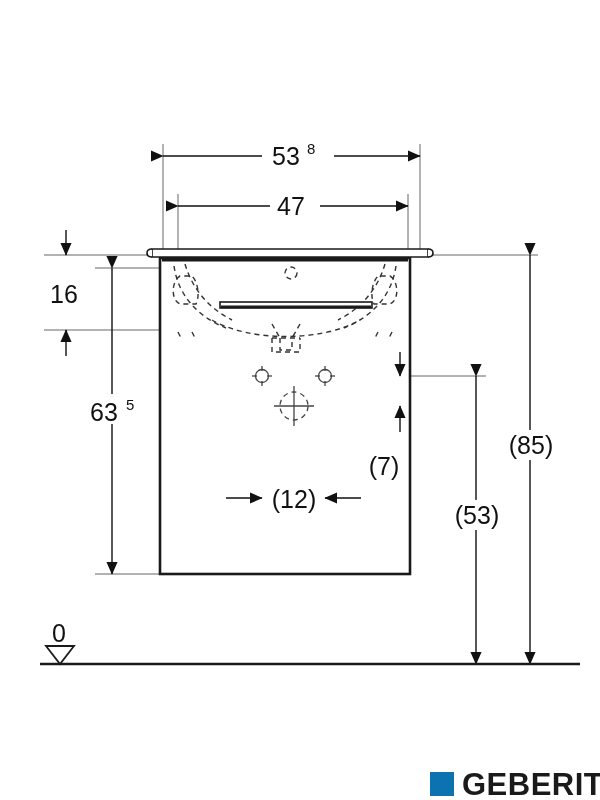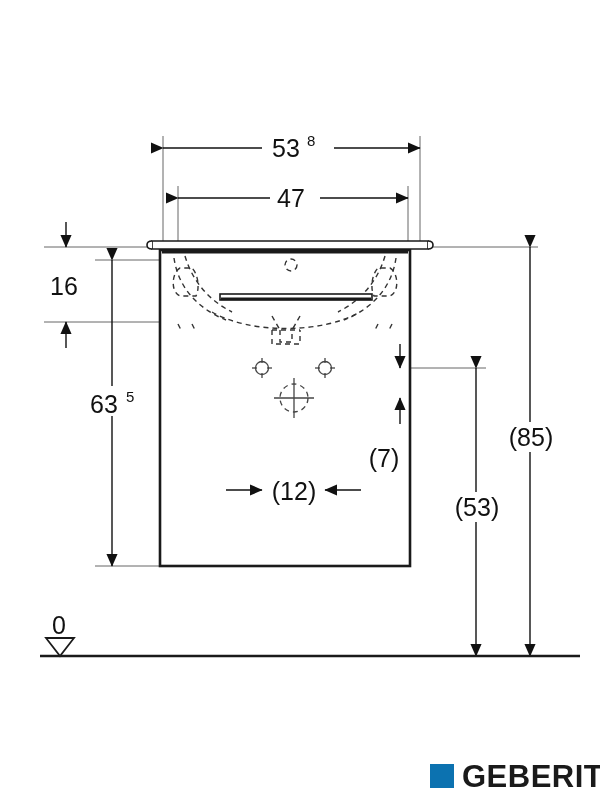--- a/index.html
+++ b/index.html
@@ -10,21 +10,21 @@
   }
   body {
     width: 600px;
     height: 800px;
     font-family: "Liberation Sans", sans-serif;
     position: relative;
     overflow: hidden;
   }
   #drawing-root {
     position: absolute;
-    top: 0; left: 0;
+    top: 8px; left: 0;
     width: 600px;
     height: 768px;
   }
   svg.drawing {
     display: block;
     width: 600px;
     height: 800px;
   }
   .dim-text {
     font-family: "Liberation Sans", sans-serif;

